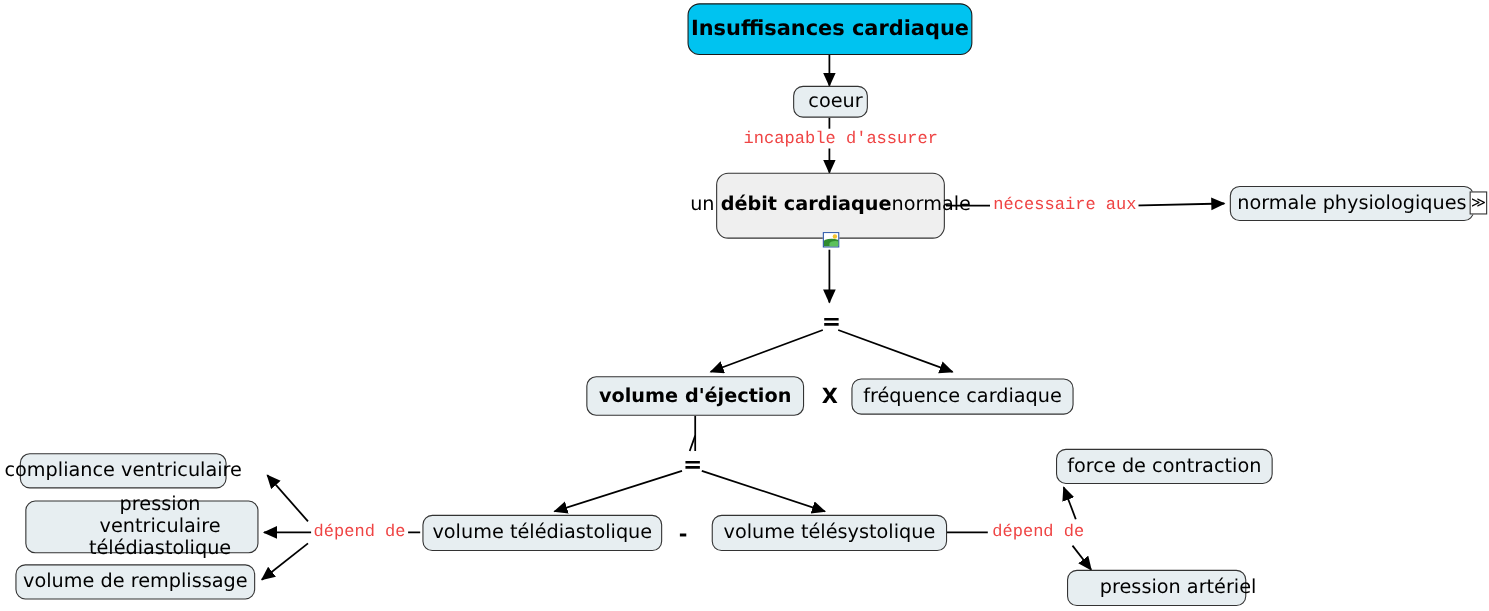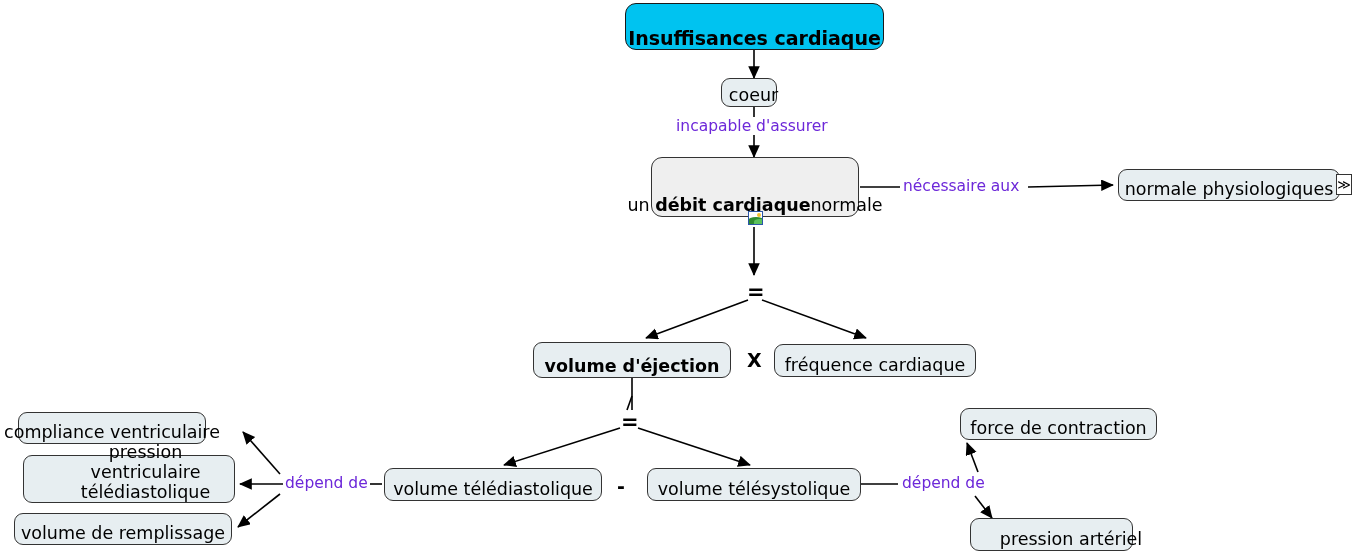--- a/index.html
+++ b/index.html
@@ -28,21 +28,21 @@
     height: 555px;
     pointer-events: none;
   }
   .node {
     position: absolute;
     box-sizing: border-box;
     border: 1.4px solid #333333;
     border-radius: 9px;
     background: #e7eef1;
     display: flex;
-    align-items: flex-end;
+    align-items: center;
     justify-content: center;
     text-align: center;
     font-size: 17.5px;
     line-height: 1.18;
     color: #000000;
     white-space: nowrap;
     padding: 0 9px;
   }
   .node.root {
     background: #00c3f0;
@@ -60,25 +60,26 @@
   }
   .node.bold {
     font-weight: bold;
   }
   .node.multiline {
     white-space: normal;
   }
   .link-label {
     position: absolute;
     font-size: 15.5px;
-    color: #6d28d9;
+    color: #ef4444;
     white-space: nowrap;
     background: #ffffff;
     padding: 0 2px;
     line-height: 1;
+    font-family: Liberation Mono, monospace;
   }
   .op-label {
     position: absolute;
     font-size: 19px;
     font-weight: bold;
     color: #000;
     line-height: 1;
   }
   .eq-label {
     position: absolute;
@@ -158,21 +159,21 @@
 
     <line x1="978" y1="472" x2="967" y2="443" stroke="#000" stroke-width="1.6" marker-end="url(#arw)"></line>
 
     <line x1="975" y1="496" x2="992" y2="518" stroke="#000" stroke-width="1.6" marker-end="url(#arw)"></line>
   </svg>
 
   <div class="node root" style="left:625px; top:3px; width:259px; height:47px;">
     <span class="node-text">Insuffisances cardiaque</span>
   </div>
 
-  <div class="node" style="left:721px; top:78px; width:56px; height:29px;padding-left:18px;">
+  <div class="node" style="left:721px; top:78px; width:68px; height:29px;padding-left:18px;">
     <span class="node-text">coeur</span>
   </div>
 
   <div class="link-label" style="left:674px; top:119px;">incapable d'assurer</div>
 
   <div class="node gray" style="left:651px; top:157px; width:208px; height:60px; flex-direction:row; justify-content:center;">
     <div style="white-space:nowrap;">
       <span>un </span><span style="font-weight:bold;">débit cardiaque</span>
     </div>
     <div style="white-space:nowrap;">normale</div>

